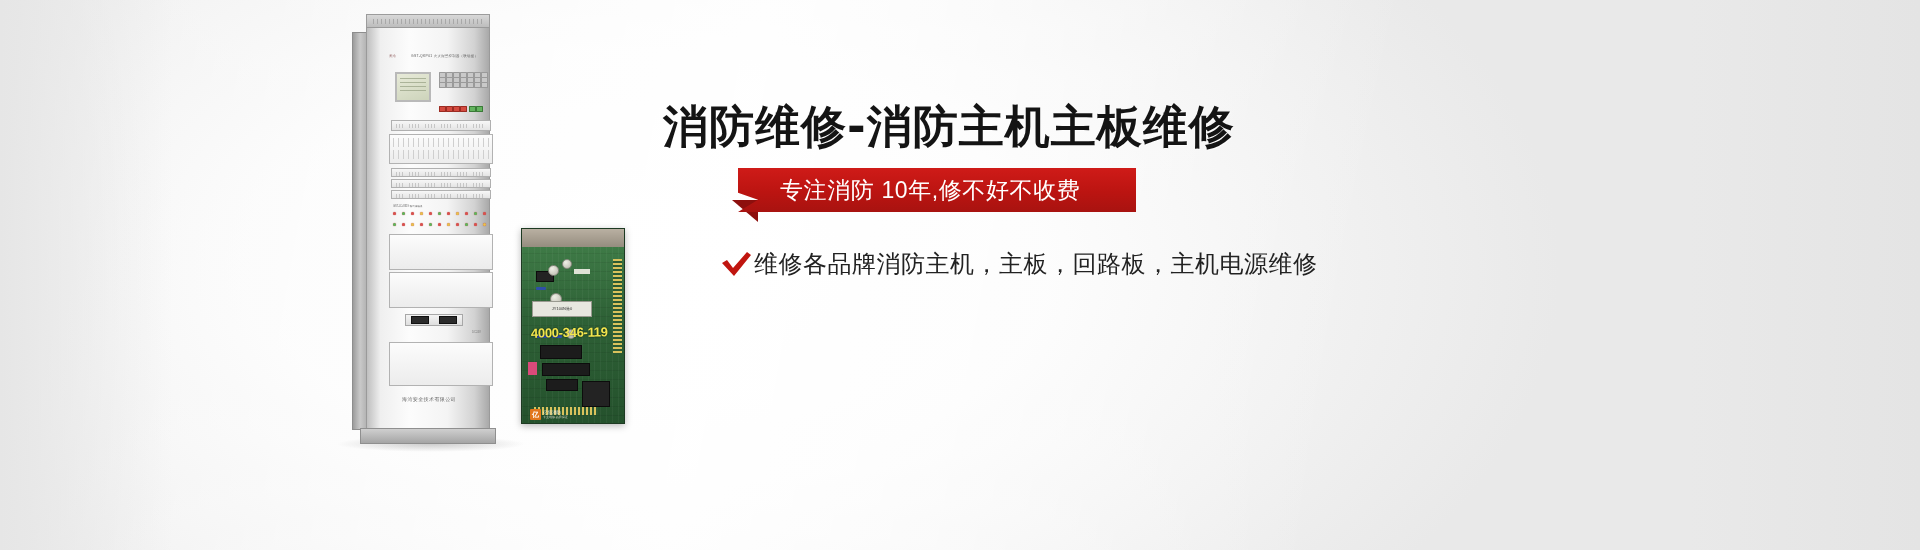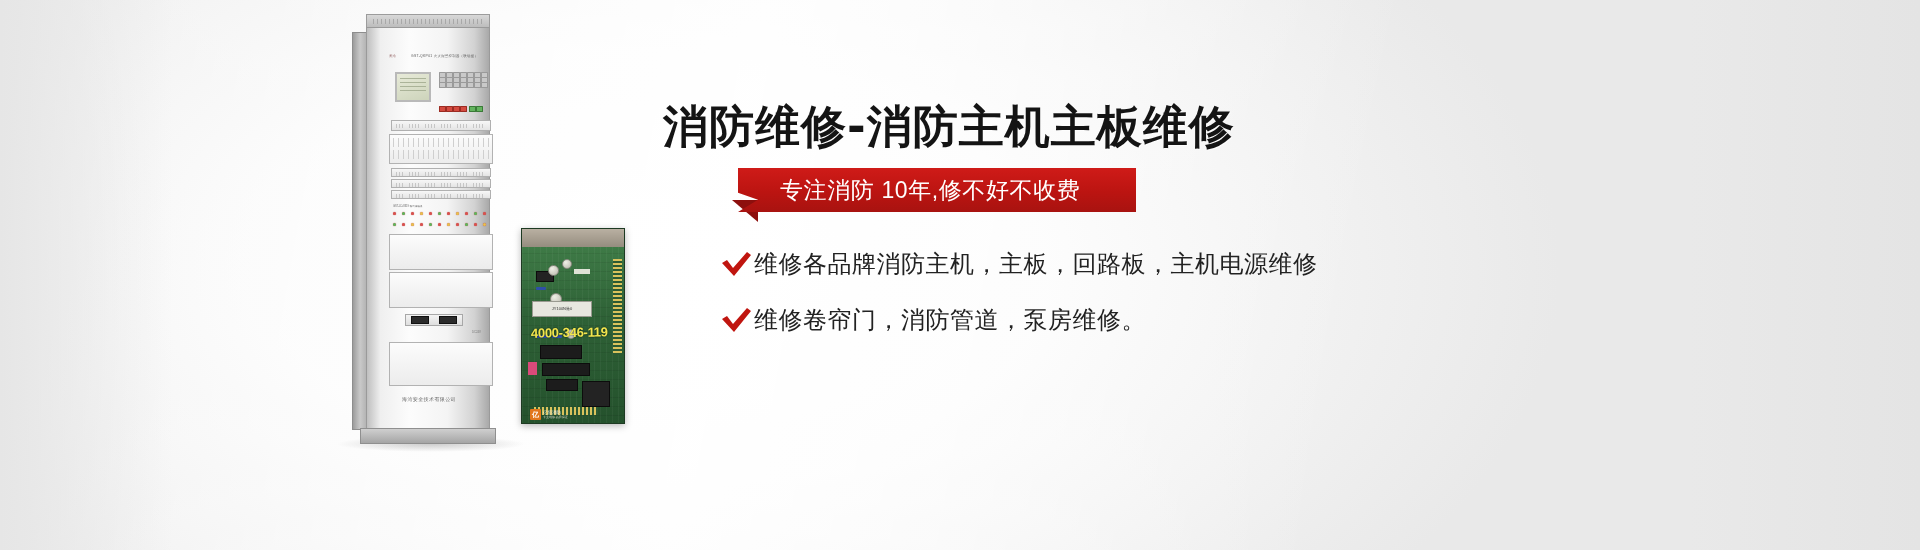--- a/index.html
+++ b/index.html
@@ -295,25 +295,17 @@
 
       <div class="bullet">
         <span class="check">
           <svg width="34" height="28" viewBox="0 0 34 28">
             <path d="M2 13 L7 10 L13 18 L27 2 L31 5 L14 26 Z" fill="#c0150f"></path>
           </svg>
         </span>
         <span class="btext">维修各品牌消防主机，主板，回路板，主机电源维修</span>
       </div>
 
-      <div class="bullet">
-        <span class="check">
-          <svg width="34" height="28" viewBox="0 0 34 28">
-            <path d="M2 13 L7 10 L13 18 L27 2 L31 5 L14 26 Z" fill="#c0150f"></path>
-          </svg>
-        </span>
-        <span class="btext">维修卷帘门，消防管道，泵房维修。</span>
-      </div>
 
 
     </div>
   </div>
 </div>
 
 </body></html>

